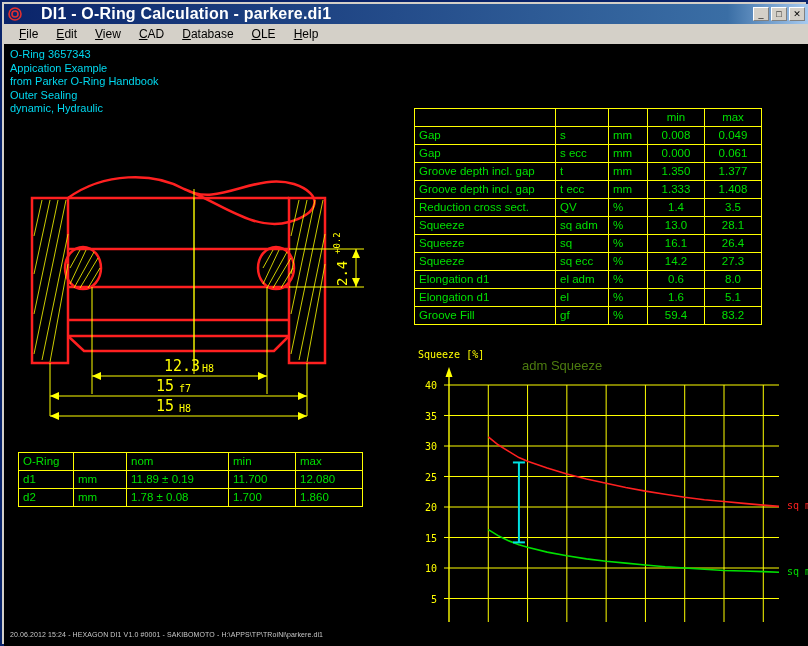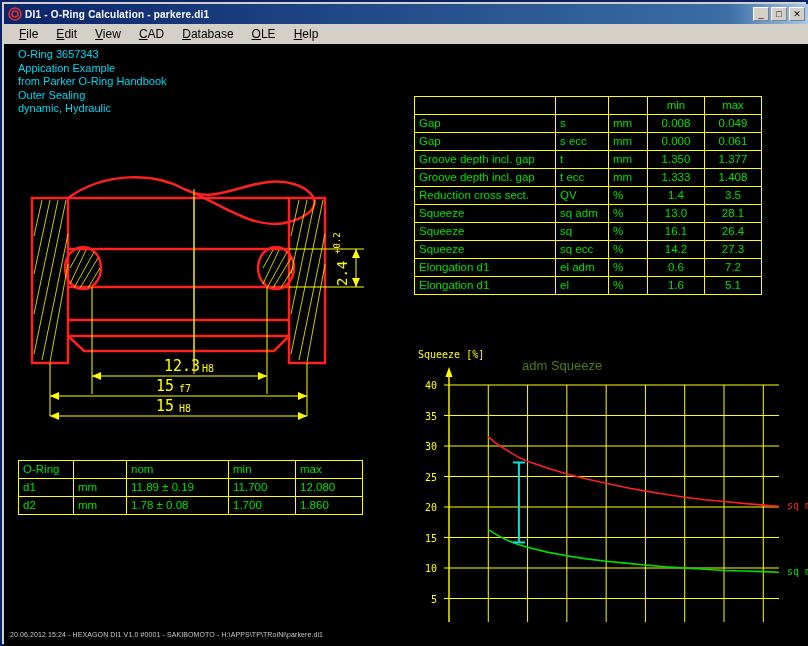--- a/index.html
+++ b/index.html
@@ -3,56 +3,56 @@
 <meta charset="utf-8">
 <style>
   html,body{margin:0;padding:0;background:#000;}
   body{width:808px;height:646px;font-family:"Liberation Sans",sans-serif;}
   .win{position:absolute;left:0;top:0;width:808px;height:646px;background:#d4d0c8;
        border:2px solid #0a246a;box-sizing:border-box;}
   .titlebar{position:absolute;left:2px;top:2px;width:804px;height:20px;
             background:linear-gradient(to right,#0a246a,#3a6ea5 90%,#a6caf0);
             display:flex;align-items:center;padding:0 2px;box-sizing:border-box;}
   .tb-icon{width:14px;height:14px;margin:0 3px 0 2px;flex:0 0 auto;}
-  .tb-title{color:#fff;font-size:10px;font-weight:bold;letter-spacing:.2px;
-            white-space:nowrap;flex:1 1 auto;}
+  .tb-title{color:#fff;font-size:16px;font-weight:bold;letter-spacing:.2px;
+            white-space:nowrap;flex:1 1 auto;margin-left:16px;}
   .tb-btns{display:flex;gap:2px;align-items:center;padding-right:1px;}
   .tb-btn{width:16px;height:14px;background:#d4d0c8;border:1px solid;
           border-color:#fff #808080 #808080 #fff;box-sizing:border-box;
           position:relative;display:inline-block;}
   .tb-btn span{position:absolute;color:#000;font-size:9px;line-height:12px;
                left:0;right:0;text-align:center;font-family:"Liberation Sans",sans-serif;}
   .menubar{position:absolute;left:2px;top:22px;width:804px;height:20px;background:#d4d0c8;
            display:flex;align-items:center;padding-left:6px;box-sizing:border-box;}
   .menu-item{font-size:12px;color:#000;padding:2px 9px;white-space:nowrap;}
   .menu-item u{text-decoration:underline;}
   .canvas{position:absolute;left:2px;top:42px;width:804px;height:578px;background:#000;overflow:hidden;}
   .statusbar{position:absolute;left:2px;top:620px;width:804px;height:24px;background:#000;
              color:#c8c8c8;font-size:7px;font-family:"Liberation Sans",sans-serif;
              display:flex;align-items:center;padding-left:6px;box-sizing:border-box;
              letter-spacing:.1px;white-space:nowrap;overflow:hidden;}
 
   
-  .hdr{position:absolute;left:6px;top:4px;color:#00d8ef;font-size:11px;line-height:13.5px;margin-left:8px;}
+  .hdr{position:absolute;left:6px;top:4px;color:#00d8ef;font-size:11px;line-height:13.5px;}
   .hdr div{white-space:nowrap;}
 
   
-  table.grid{border-collapse:collapse;position:absolute;}
+  table.grid{border-collapse:collapse;position:absolute;margin-top:12px;}
   table.grid td{border:1px solid #ffff00;color:#00e000;font-size:11.5px;
                 padding:1px 4px;height:15px;line-height:13px;white-space:nowrap;}
   table.grid td.hd{text-align:center;color:#00e000;}
 
   #results{left:410px;top:52px;}
   #results td.c0{width:132px;}
   #results td.c1{width:44px;}
   #results td.c2{width:30px;}
   #results td.c3{width:48px;text-align:center;}
   #results td.c4{width:48px;text-align:center;}
 
-  #oring{left:14px;top:416px;}
+  #oring{left:14px;top:396px;}
   #oring td.o0{width:46px;}
   #oring td.o1{width:44px;}
   #oring td.o3{width:58px;}
   #oring td.o4{width:58px;}
   #oring td.o2n{width:93px;text-align:left;}
 
   
   .drawing{position:absolute;left:0;top:100px;width:400px;height:290px;}
 
   
@@ -238,28 +238,35 @@
         <td class="c1">sq ecc</td>
         <td class="c2">%</td>
         <td class="c3">14.2</td>
         <td class="c4">27.3</td>
       </tr>
       <tr>
         <td class="c0">Elongation d1</td>
         <td class="c1">el adm</td>
         <td class="c2">%</td>
         <td class="c3">0.6</td>
-        <td class="c4">7.2</td>
+        <td class="c4">8.0</td>
       </tr>
       <tr>
         <td class="c0">Elongation d1</td>
         <td class="c1">el</td>
         <td class="c2">%</td>
         <td class="c3">1.6</td>
         <td class="c4">5.1</td>
+      </tr>
+      <tr>
+        <td class="c0">Groove Fill</td>
+        <td class="c1">gf</td>
+        <td class="c2">%</td>
+        <td class="c3">59.4</td>
+        <td class="c4">83.2</td>
       </tr>
     </tbody>
       </table>
 
     <table class="grid" id="oring">
       <tbody>
           <tr>
         <td class="o0">O-Ring</td>
         <td class="o1"></td>
         <td class="o2n">nom</td>

